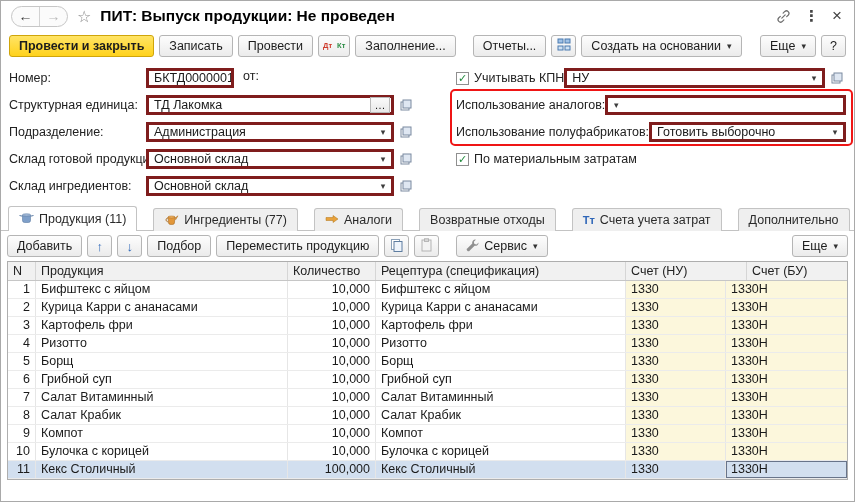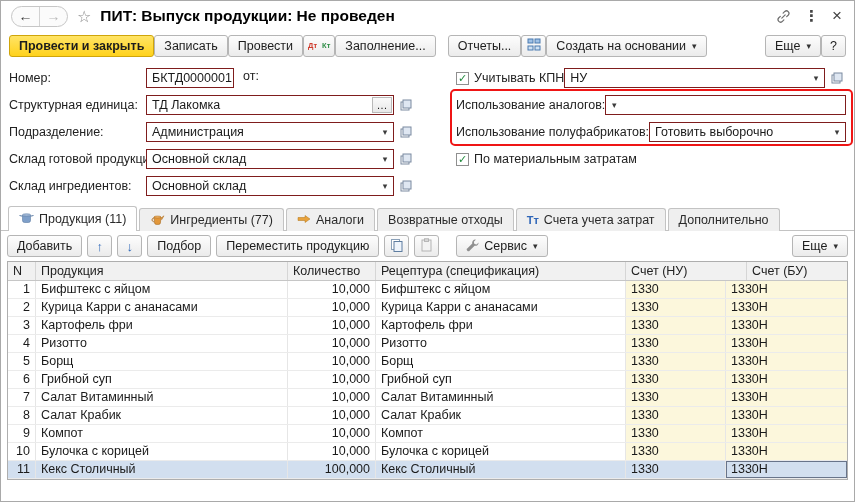--- a/index.html
+++ b/index.html
@@ -14,56 +14,56 @@
   .nav-btn.disabled{color:#b8b8b8}
   .nav-sep{width:1px;height:21px;background:#d2d2d2}
   .star{color:#8f8f8f;font-size:16px;cursor:pointer}
   .title{font-size:15.5px;font-weight:700;color:#000;white-space:nowrap}
   .tb-right{margin-left:auto;display:flex;align-items:center;gap:13px;color:#555}
   .tbicon{cursor:pointer;display:flex;align-items:center;justify-content:center}
   .tbicon.more{font-size:15px;color:#444;font-weight:700}
   .tbicon.close{font-size:17px;color:#444}
 
   
-  .toolbar{display:flex;align-items:center;padding:4px 8px 5px 8px}
+  .toolbar{display:flex;align-items:center;gap:5px;padding:4px 8px 5px 8px}
   .btn{display:inline-flex;align-items:center;gap:4px;height:22px;padding:0 9px;background:linear-gradient(#fdfdfd,#ebebeb);border:1px solid #b5b5b5;border-radius:3px;font-size:12.5px;color:#1d1d1d;cursor:pointer;white-space:nowrap}
   .btn.primary{background:linear-gradient(#ffe466,#ffd21c);border-color:#cfa50a;font-weight:700}
   .btn.iconbtn{padding:0 4px;min-width:25px;justify-content:center}
   .caret{font-size:9px;color:#333;margin-left:2px}
   .ml12{margin-left:12px}
   .mla{margin-left:auto}
   .dtkt{display:flex;flex-direction:row;font-size:7.5px;line-height:7.5px;font-weight:700}
   .dtkt .dt{color:#cf3a2b}
   .dtkt .kt{color:#2c8d45;margin-left:5px}
 
   
   .form{position:relative;display:flex;padding:6px 8px 2px 8px}
   .fcol.left{width:447px;flex:none}
   .fcol.right{flex:1;min-width:0}
   .frow{display:flex;align-items:center;height:20px;margin-bottom:7px}
   .flabel{color:#222;white-space:nowrap}
   .lw{width:137px;flex:none}
-  .field{display:flex;align-items:center;height:20px;border:1px solid #7f1d1d;background:#fff;min-width:0}
+  .field{display:flex;align-items:center;height:20px;border:3px solid #7f1d1d;background:#fff;min-width:0}
   .field .val{flex:1;padding:0 5px;white-space:nowrap;overflow:hidden}
   .field .dd{width:16px;align-self:stretch;display:flex;align-items:center;justify-content:center;font-size:9px;color:#3c3c3c;cursor:pointer}
   .field .dots{flex:none;margin:1px;width:20px;height:16px;display:flex;align-items:center;justify-content:center;border:1px solid #b9b9b9;background:linear-gradient(#fafafa,#e8e8e8);font-size:11px;line-height:6px;cursor:pointer}
   .field .calbtn{width:18px;align-self:stretch;display:flex;align-items:center;justify-content:center;cursor:pointer}
   .w88{width:88px;flex:none}
   .w136{width:136px;flex:none}
   .fw{width:248px;flex:none}
   .fxf{flex:1}
   .obtn{flex:none;width:18px;height:18px;margin-left:3px;display:flex;align-items:center;justify-content:center;cursor:pointer}
   .cb{flex:none;width:13px;height:13px;border:1px solid #8f8f8f;background:#fff;display:inline-flex;align-items:center;justify-content:center;margin-right:5px;cursor:pointer}
   .cb .ck{color:#1f8a3c;font-size:11px;font-weight:700;line-height:1}
   .mr6{}
   .mlab{margin:0 4px 4px 9px}
   .annotation{position:absolute;left:449px;top:88px;width:403px;height:57px;border:2px solid #ef1515;border-radius:5px;pointer-events:none}
 
   
-  .tabs{display:flex;align-items:flex-end;gap:2px;padding:0 7px;border-bottom:1px solid #c3c3c3;height:26px;background:#fff}
+  .tabs{display:flex;align-items:flex-end;gap:16px;padding:0 7px;border-bottom:1px solid #c3c3c3;height:26px;background:#fff}
   .tab{display:flex;align-items:center;gap:5px;height:23px;padding:0 10px;border:1px solid #c3c3c3;border-bottom:none;border-radius:3px 3px 0 0;background:#efefef;color:#2a2a2a;cursor:pointer;white-space:nowrap;margin-bottom:-1px}
   .tab.active{background:#fff;height:25px}
   .tt-icon{color:#2f66b8;font-weight:700;font-size:11px;line-height:1}
 
   
   .tbar{display:flex;align-items:center;gap:5px;padding:4px 6px}
   .arrowbtn{color:#2b66b8;font-weight:700;font-size:13px}
 
   
   .grid{margin:0 6px;border:1px solid #aeaeae}

